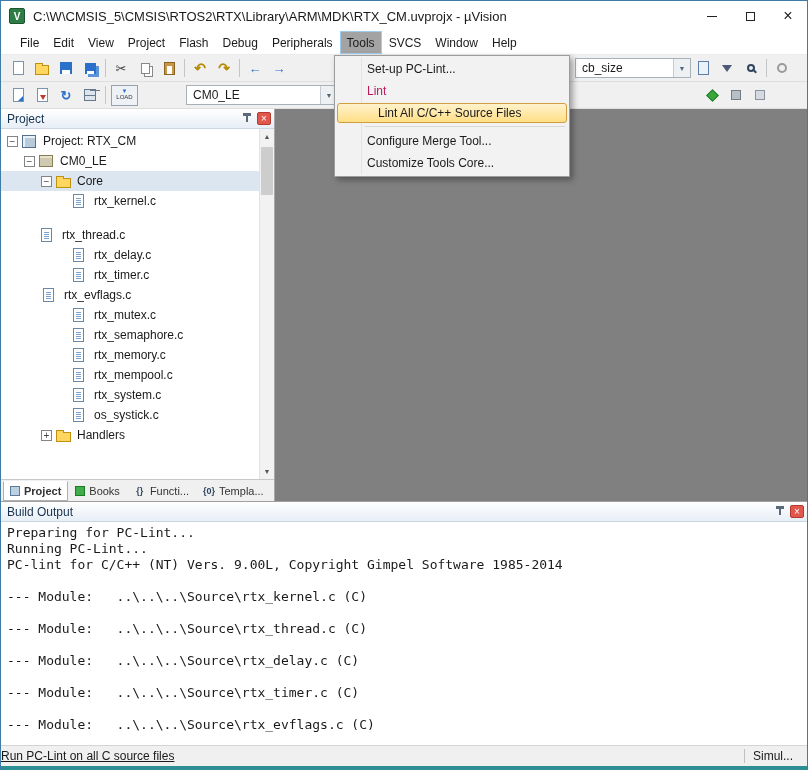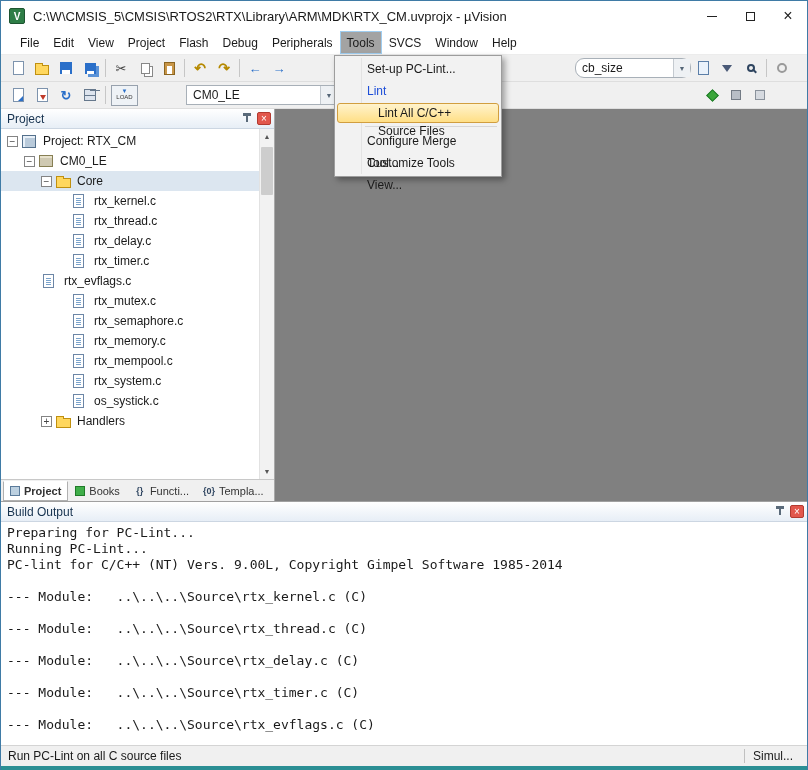--- a/index.html
+++ b/index.html
@@ -125,37 +125,37 @@
           border:1px solid transparent; cursor:default; }
   .ptab.active { background:#fff; border:1px solid #b0b0b0; border-top-color:#fff; font-weight:bold; }
   .tabicon { width:12px; height:12px; margin-right:4px; display:flex; align-items:center; justify-content:center;
              font-size:9px; font-weight:bold; color:#2f4560; flex:none; }
   .tabicon-project { width:10px; height:10px; background:#bcd0e0; border:1px solid #5a7a9a; }
   .tabicon-books { width:10px; height:10px; background:#3fae49; border:1px solid #1f7a28; }
 
   .editor { flex:1; background:#808080; }
 
   
-  .tools-menu { position:absolute; left:333px; top:54px; width:168px; background:#f2f2f2;
+  .tools-menu { position:absolute; left:333px; top:54px; width:236px; background:#f2f2f2;
                 border:1px solid #9d9d9d; box-shadow:3px 3px 6px rgba(0,0,0,.35); padding:2px 0; z-index:100; }
   .tools-menu::before { content:""; position:absolute; left:26px; top:2px; bottom:2px; width:1px; background:#e3e3e3; }
   .dd-item { height:22px; line-height:22px; padding-left:32px; padding-right:10px; cursor:default; position:relative; }
-  .dd-item.disabled { color:#1d4ed8; }
+  .dd-item.disabled { color:#be185d; }
   .dd-item.highlighted { background:linear-gradient(#fff3cd,#ffdf86); border:1px solid #d19e3f; border-radius:3px;
                          margin:1px 2px; height:20px; line-height:18px; padding-left:40px; }
   .menu-sep { height:1px; background:#d7d7d7; margin:3px 4px 3px 30px; }
 
   
   .build-panel { height:244px; display:flex; flex-direction:column; border-top:1px solid #a0a0a0; flex:none; }
   .build-content { flex:1; background:#fff; overflow:hidden; padding:3px 6px; margin:0;
                    font-family:"DejaVu Sans Mono", monospace; font-size:13px; line-height:16px; white-space:pre; }
 
   
   .statusbar { height:21px; background:#f0f0f0; border-top:1px solid #d4d4d4; display:flex; align-items:center; flex:none; }
-  .status-left { flex:1; padding-left:7px; white-space:nowrap; overflow:hidden; }
+  .status-left { flex:1; white-space:nowrap; overflow:hidden;text-decoration:underline; }
   .status-right { border-left:1px solid #c0c0c0; padding:0 14px 0 8px; white-space:nowrap; }
   .accent-strip { height:5px; background:#2b8f94; flex:none; }
 </style>
 </head>
 <body>
 
 <div class="win">
 
   <div class="titlebar">
     <div class="app-icon">V</div>
@@ -220,21 +220,21 @@
         </div>
         <div class="tsep"></div>
         <div class="tbtn">
           <span class="shp shp-navigate-back"></span>
         </div>
         <div class="tbtn">
           <span class="shp shp-navigate-forward"></span>
         </div>
       </span>
     <div class="sp"></div>
-    <div class="combo" style="width:116px;border-radius:9px;">
+    <div class="combo" style="width:116px;">
       <span class="combo-text">cb_size</span>
       <span class="combo-arrow">▼</span>
     </div>
     <span style="display:flex;align-items:center;margin-right:8px;">
         <div class="tbtn">
           <span class="shp shp-find-in-files"></span>
         </div>
         <div class="tbtn">
           <span class="shp shp-filter"></span>
         </div>
@@ -308,21 +308,21 @@
             <div class="tree-row selected" style="padding-left: 40px;">
               <span class="expander">−</span>
               <span class="ticon ticon-folder"></span>
               <span class="tree-label">Core</span>
             </div>
             <div class="tree-row" style="padding-left: 57px;">
               <span class="expander-spacer"></span>
               <span class="ticon ticon-file"></span>
               <span class="tree-label">rtx_kernel.c</span>
             </div>
-            <div class="tree-row" style="padding-left: 57px;">
+            <div class="tree-row" style="padding-left: 25px; margin-top: 14px;">
               <span class="expander-spacer"></span>
               <span class="ticon ticon-file"></span>
               <span class="tree-label">rtx_thread.c</span>
             </div>
             <div class="tree-row" style="padding-left: 57px;">
               <span class="expander-spacer"></span>
               <span class="ticon ticon-file"></span>
               <span class="tree-label">rtx_delay.c</span>
             </div>
             <div class="tree-row" style="padding-left: 57px;">
@@ -425,16 +425,16 @@
     <span class="status-right">Simul...</span>
   </div>
   <div class="accent-strip"></div>
 
   <div class="tools-menu">
       <div class="dd-item">Set-up PC-Lint...</div>
       <div class="dd-item disabled">Lint</div>
       <div class="dd-item highlighted">Lint All C/C++ Source Files</div>
       <div class="menu-sep"></div>
       <div class="dd-item">Configure Merge Tool...</div>
-      <div class="dd-item">Customize Tools View...</div>
+      <div class="dd-item">Customize Tools Core...</div>
     </div>
 
 </div>
 
 </body></html>

